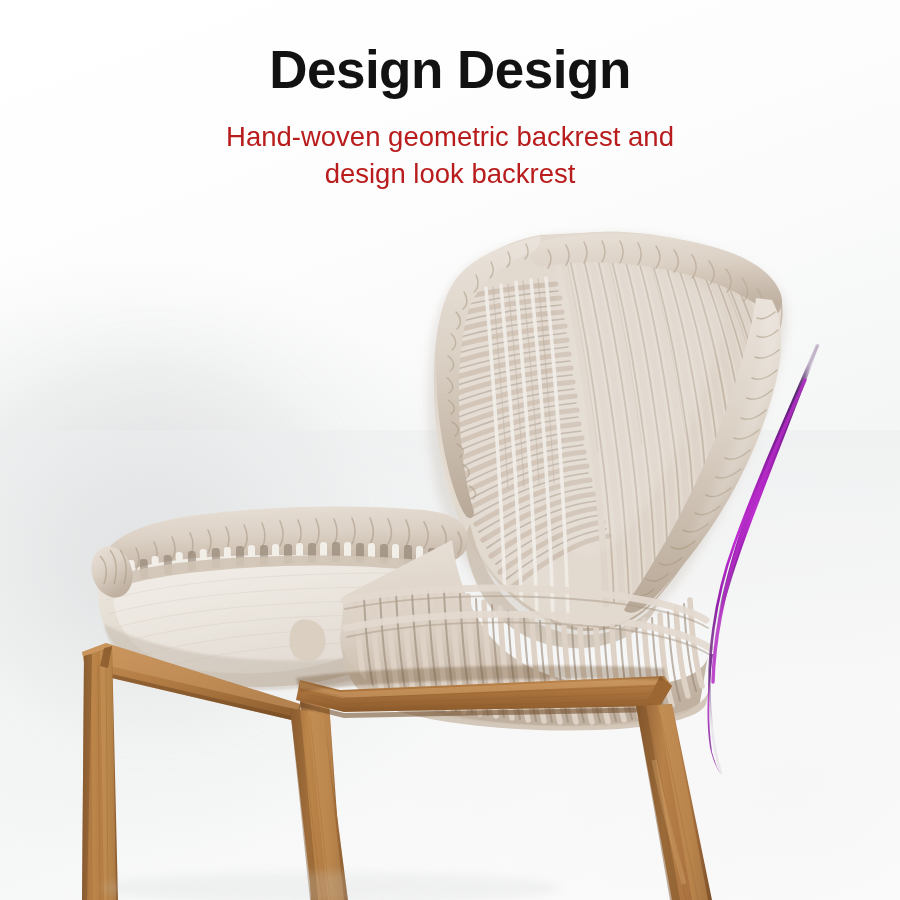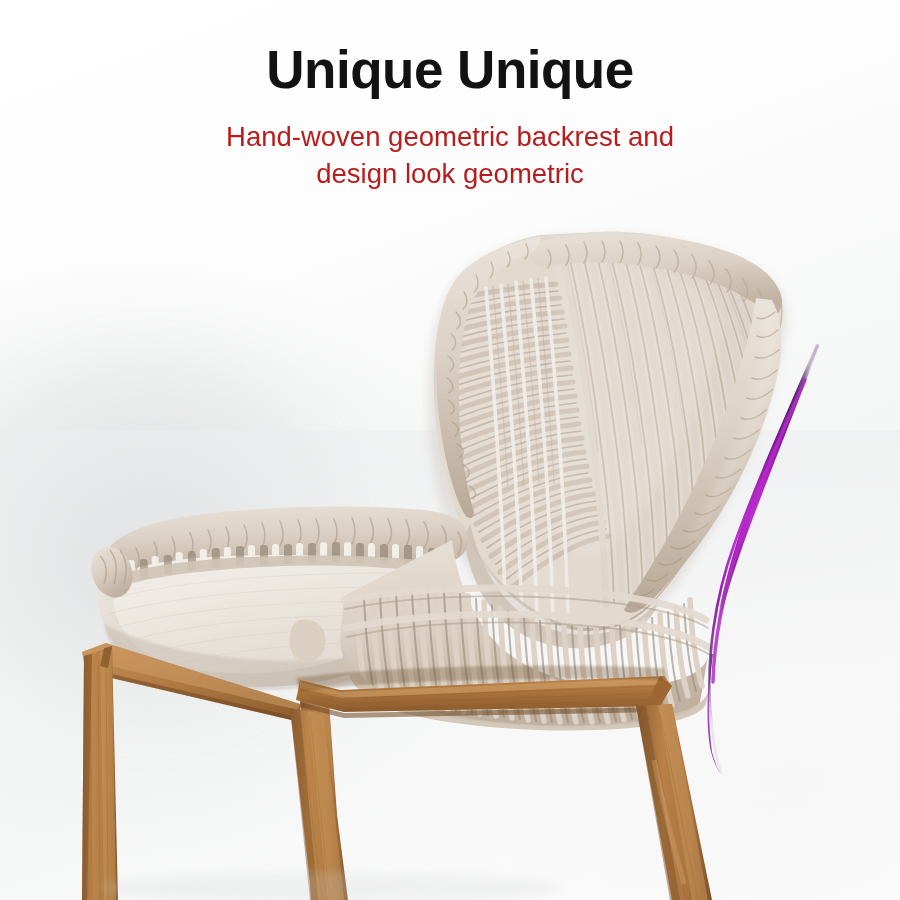--- a/index.html
+++ b/index.html
@@ -677,20 +677,20 @@
                C716,766 719,772 721,774
                C717,770 713,760 710,748
                C706,722 707,690 711,654 Z" fill="url(#gAccentStroke)" opacity="0.85"></path>
 
       <path d="M818,345 C790,408 758,478 734,545 C714,600 707,660 710,706 C712,736 716,758 721,773" stroke="url(#gAccentStroke)" stroke-width="2.6" fill="none" stroke-linecap="round"></path>
       <path d="M805,380 C782,432 756,492 738,548 C722,598 714,644 713,682" stroke="#b32ac4" stroke-width="3.4" fill="none" stroke-linecap="round" opacity="0.85"></path>
     </svg>
   </div>
 
   <div class="heading-block">
-    <div class="title">Unique Unique</div>
+    <div class="title">Design Design</div>
     <div class="subtitle">
       <div>Hand-woven geometric backrest and</div>
-      <div>design look geometric</div>
+      <div>design look backrest</div>
     </div>
   </div>
 
 </div>
 
 </body></html>

